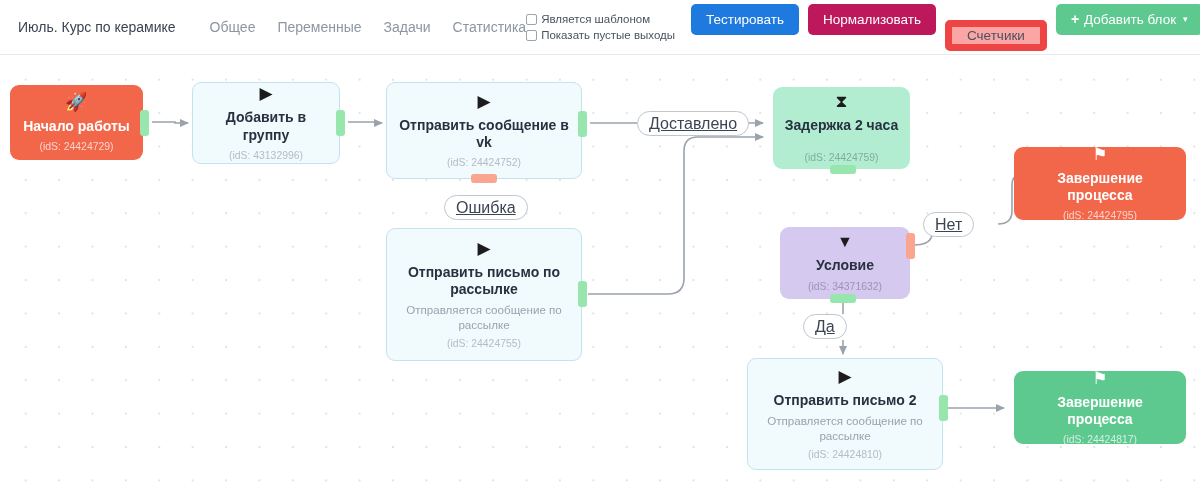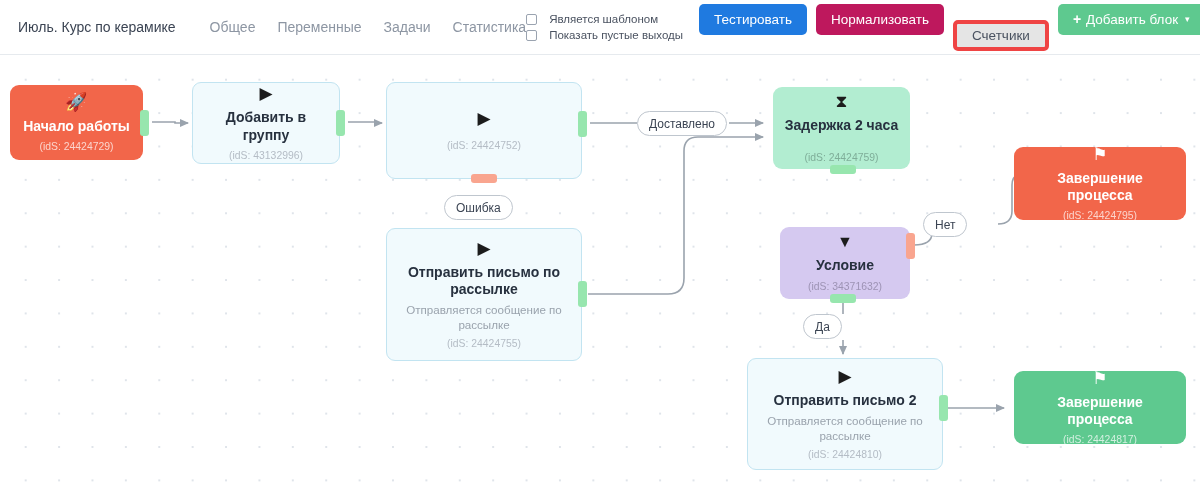--- a/index.html
+++ b/index.html
@@ -31,37 +31,37 @@
     margin: 0 16px 0 18px;
   }
   .navlinks { display: flex; align-items: center; gap: 22px; }
   .navlink {
     font-size: 14px; color: #8d96a3; text-decoration: none;
     white-space: nowrap; cursor: pointer;
   }
   .spacer { flex: 1 1 auto; }
 
   .checks { display: flex; flex-direction: column; gap: 4px; margin-right: 16px; }
-  .checkrow { display: flex; align-items: center; gap: 12px; }
+  .checkrow { display: flex; align-items: center; gap: 4px; }
   .cbox {
     width: 11px; height: 11px; border: 1px solid #9aa3b0;
     border-radius: 2px; background: #fff; flex: 0 0 auto;
   }
   .clabel { font-size: 11.5px; color: #4a5260; white-space: nowrap; }
 
   .btns { display: flex; align-items: flex-start; gap: 9px; }
   .btn {
     height: 31px; border-radius: 5px; border: none;
     font-size: 13.5px; padding: 0 15px; cursor: pointer;
     display: inline-flex; align-items: center; justify-content: center;
     white-space: nowrap; font-family: inherit;
   }
   .btn-test { background: #1f7ae0; color: #fff; }
   .btn-norm { background: #be185d; color: #fff; }
-  .btn-count { background: #e5e5e5; color: #4a5260; border: 4px solid #ef4444; margin-top: 16px; }
+  .btn-count { background: #fca5a5; color: #4a5260; border: 7px solid #ef4444; margin-top: 16px; }
   .btn-add { background: #5ec98f; color: #fff; }
   .btn-add .plus { font-size: 14px; margin-right: 5px; font-weight: 700; }
   .btn-add .caret { margin-left: 7px; font-size: 9px; }
 
   
   .canvas {
     position: absolute; left: 0; top: 55px;
     width: 1200px; height: 429px;
     background-color: #ffffff;
     background-image: radial-gradient(#dfe4ea 1.1px, transparent 1.2px);
@@ -116,22 +116,22 @@
   .port.out-b { width: 26px; height: 9px; }
   .port.g { background: #97e6ae; }
   .port.r { background: #f9a58f; }
 
   
   .pill {
     position: absolute; z-index: 14;
     background: #ffffff; border: 1px solid #bfc6ce;
     border-radius: 13px; height: 25px;
     display: flex; align-items: center; justify-content: center;
-    padding: 4px 11px; font-size: 12px; color: #3b4453;
-    white-space: nowrap; cursor: pointer;
+    padding: 4px 11px; font-size: 16px; color: #3b4453;
+    white-space: nowrap; cursor: pointer; text-decoration: underline;
   }
 
   
   .ic-rocket { font-size: 18px; }
   .ic-play   { font-size: 17px; color: #1c1c1c; }
   .ic-hour   { font-size: 17px; color: #1c1c1c; }
   .ic-filter { font-size: 16px; color: #1c1c1c; }
   .ic-flag   { font-size: 17px; color: #ffffff; }
 </style>
 </head>
@@ -220,20 +220,21 @@
 
   <div class="node blue" style="left:192px; top:27px; width:148px; height:82px;">
     <span class="nicon ic-play">▶</span>
     <span class="ntitle">Добавить в группу</span>
     <span class="nid">(idS: 43132996)</span>
   </div>
   <div class="port out-r g" style="left:336px; top:55px;"></div>
 
   <div class="node blue" style="left:386px; top:27px; width:196px; height:97px;">
     <span class="nicon ic-play">▶</span>
+    <span class="ntitle">Отправить сообщение в vk</span>
     <span class="nid">(idS: 24424752)</span>
   </div>
   <div class="port out-r g" style="left:578px; top:56px;"></div>
   <div class="port out-b r" style="left:471px; top:119px;"></div>
 
   <div class="node blue" style="left:386px; top:173px; width:196px; height:133px;">
     <span class="nicon ic-play">▶</span>
     <span class="ntitle">Отправить письмо по рассылке</span>
     <span class="ndesc">Отправляется сообщение по рассылке</span>
     <span class="nid">(idS: 24424755)</span>

